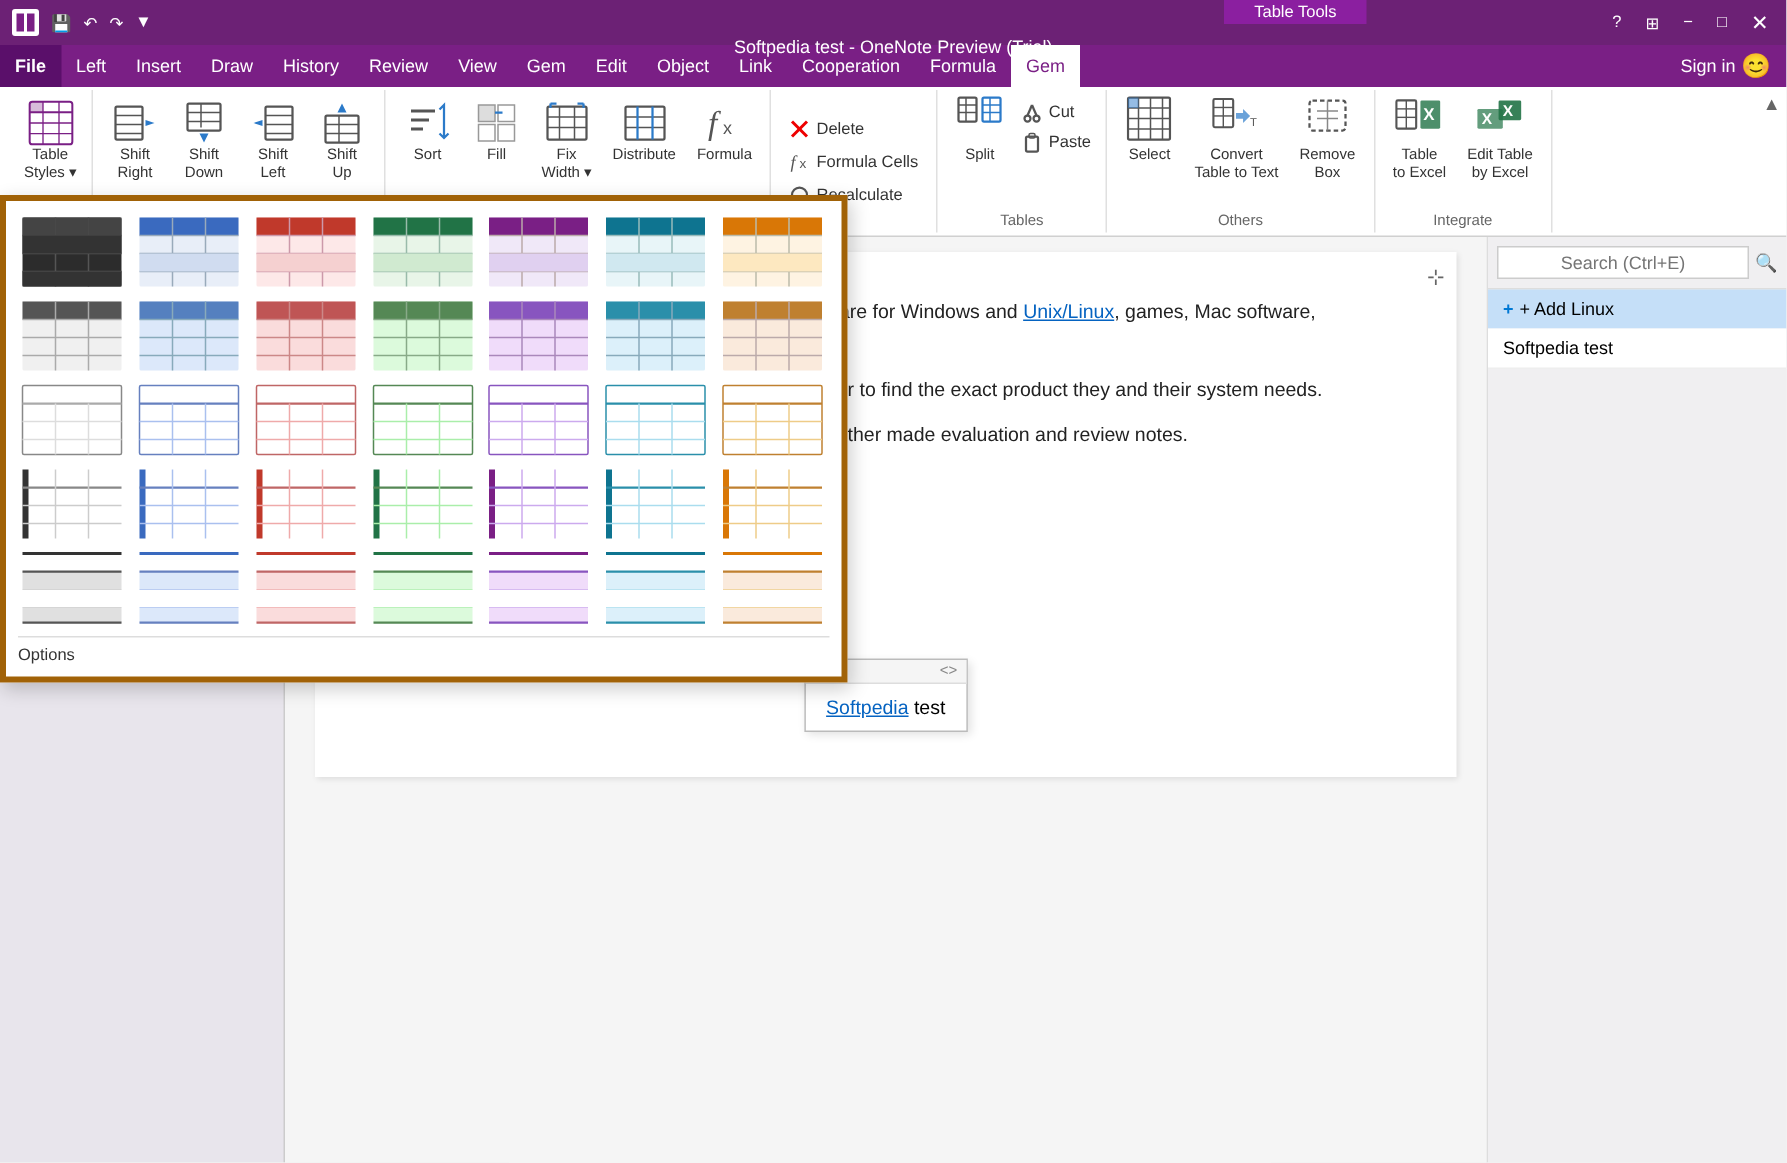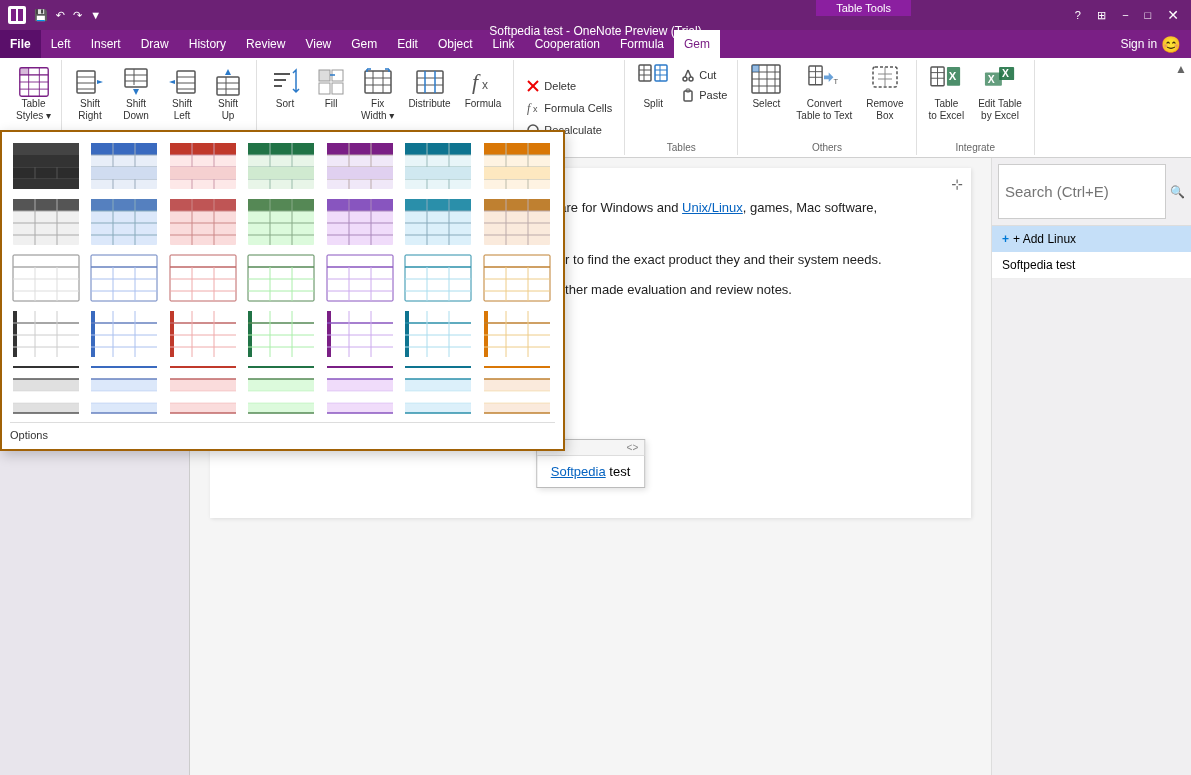--- a/index.html
+++ b/index.html
@@ -104,21 +104,21 @@
     }
     .ribbon-btn-sm svg { margin-right: 3px; }
 
     
     .styles-dropdown {
       position: absolute;
       top: 130px;
       left: 0;
       width: 565px;
       background: white;
-      border: 2px solid #a16207;
+      border: 4px solid #a16207;
       box-shadow: 2px 4px 12px rgba(0,0,0,0.2);
       z-index: 200;
       padding: 8px;
     }
     .styles-grid {
       display: grid;
       grid-template-columns: repeat(7, 1fr);
       gap: 4px;
     }
     .style-item {
@@ -963,21 +963,21 @@
         </div>
         <div style="padding:8px 14px;font-size:13px;">
           <span style="text-decoration:underline;color:#0563c1;">Softpedia</span><span> test</span>
         </div>
       </div>
     </div>
   </div>
 
   <div class="sidebar" style="width:200px;background:#f0eff1;border-left:1px solid #ddd;display:flex;flex-direction:column;">
     <div class="sidebar-search">
-      <input type="text" style="width: 100%; border: 1px solid rgb(204, 204, 204); padding: 18px 6px; font-size: 15px; background: white;" placeholder="Search (Ctrl+E)">
+      <input type="text" style="width: 100%; border: 1px solid rgb(204, 204, 204); padding: 3px 6px; font-size: 12px; background: white; text-align: center;" placeholder="Search (Ctrl+E)">
       <span style="margin-left:4px;color:#666;font-size:12px;">🔍</span>
     </div>
     <div class="sidebar-add-page" style="background:#c5dff8;padding:6px 10px;font-size:12px;cursor:pointer;display:flex;align-items:center;gap:4px;">
       <span style="color:#0078d4;font-weight:bold;">+</span>
       <span>+ Add Linux</span>
     </div>
     <div class="sidebar-page-item" style="padding:6px 10px;font-size:12px;cursor:pointer;background:white;border-bottom:1px solid #eee;">Softpedia test</div>
   </div>
 </div>
 

